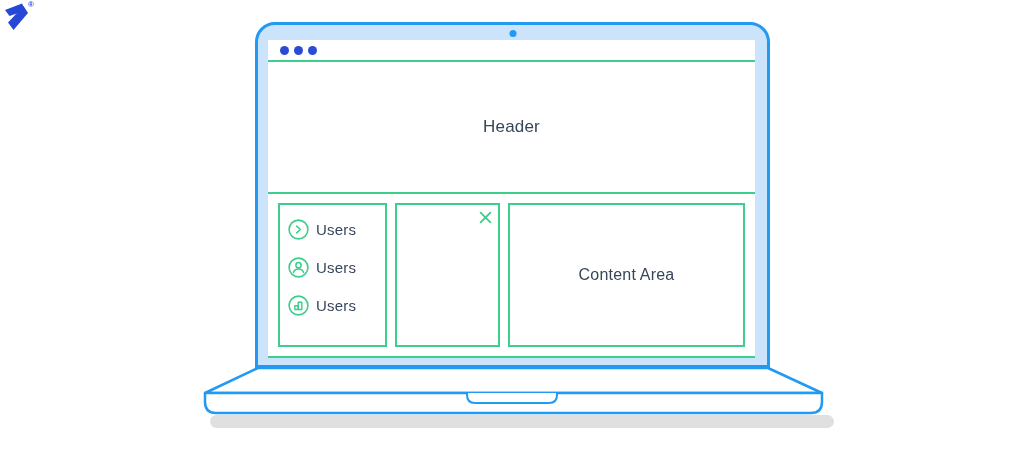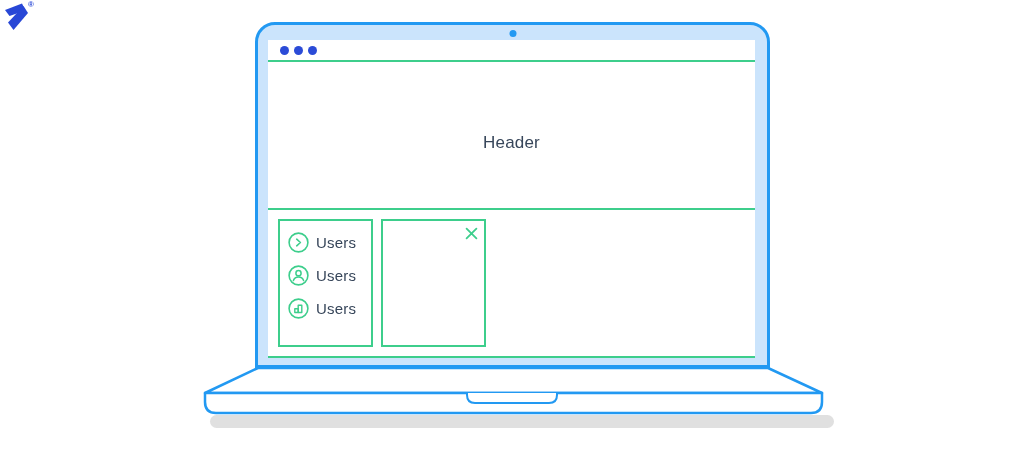--- a/index.html
+++ b/index.html
@@ -18,24 +18,24 @@
   .camera-dot{position:absolute;left:50%;top:5px;transform:translateX(-50%);
     width:7px;height:7px;border-radius:50%;background:#2299F2;}
   .screen-content{
     position:absolute;left:10px;right:12px;top:15px;bottom:7px;background:#ffffff;
     display:flex;flex-direction:column;
   }
   .chrome-bar{flex:none;height:20px;display:flex;align-items:center;gap:5px;
     padding-left:12px;border-bottom:2px solid #3DCE8C;}
   .win-dot{width:9px;height:9px;border-radius:50%;background:#2B4BD7;}
   .wf-header{flex:none;height:130px;display:flex;align-items:center;justify-content:center;
-    font-size:17px;font-weight:500;border-bottom:2px solid #3DCE8C;letter-spacing:.2px;margin-top:16px;}
+    font-size:17px;font-weight:500;border-bottom:2px solid #3DCE8C;letter-spacing:.2px;}
   .wf-main{flex:1;min-height:0;display:flex;gap:8px;padding:9px 10px;
     border-bottom:2px solid #3DCE8C;box-sizing:border-box;}
-  .wf-sidebar{flex:none;width:95px;box-sizing:border-box;border:2px solid #3DCE8C;
+  .wf-sidebar{flex:none;width:109px;box-sizing:border-box;border:2px solid #3DCE8C;
     display:flex;flex-direction:column;justify-content:space-around;padding:5px 0 20px 8px;}
   .side-item{display:flex;align-items:center;gap:7px;cursor:pointer;}
   .side-item .label{font-size:15px;font-weight:500;letter-spacing:.2px;}
   .wf-panel{flex:none;width:105px;box-sizing:border-box;border:2px solid #3DCE8C;position:relative;}
   .panel-close{position:absolute;top:6px;right:6px;width:13px;height:13px;cursor:pointer;}
   .wf-content{flex:1;border:2px solid #3DCE8C;box-sizing:border-box;
     display:flex;align-items:center;justify-content:center;font-size:16px;font-weight:500;letter-spacing:.2px;}
   .wf-footer{flex:none;height:44px;display:flex;align-items:center;justify-content:center;
     font-size:16px;font-weight:500;letter-spacing:.2px;}
   
@@ -100,20 +100,21 @@
           </div>
 
         </div>
 
         <div class="wf-panel">
           <svg class="panel-close" viewBox="0 0 13 13">
             <path d="M1.6 1.6 L11.4 11.4 M11.4 1.6 L1.6 11.4" stroke="#3DCE8C" stroke-width="1.8" stroke-linecap="round"></path>
           </svg>
         </div>
 
+        <div class="wf-content">Content Area</div>
 
       </div>
 
 
     </div>
   </div>
 
   <svg class="laptop-base" viewBox="0 0 637 50">
     <path d="M63 3 L573 3 L627 28 L10 28 Z" fill="#ffffff" stroke="#2299F2" stroke-width="2.5" stroke-linejoin="round"></path>
     <path d="M10 28 H627 V37 Q627 48 616 48 H21 Q10 48 10 37 Z" fill="#ffffff" stroke="#2299F2" stroke-width="2.5" stroke-linejoin="round"></path>

